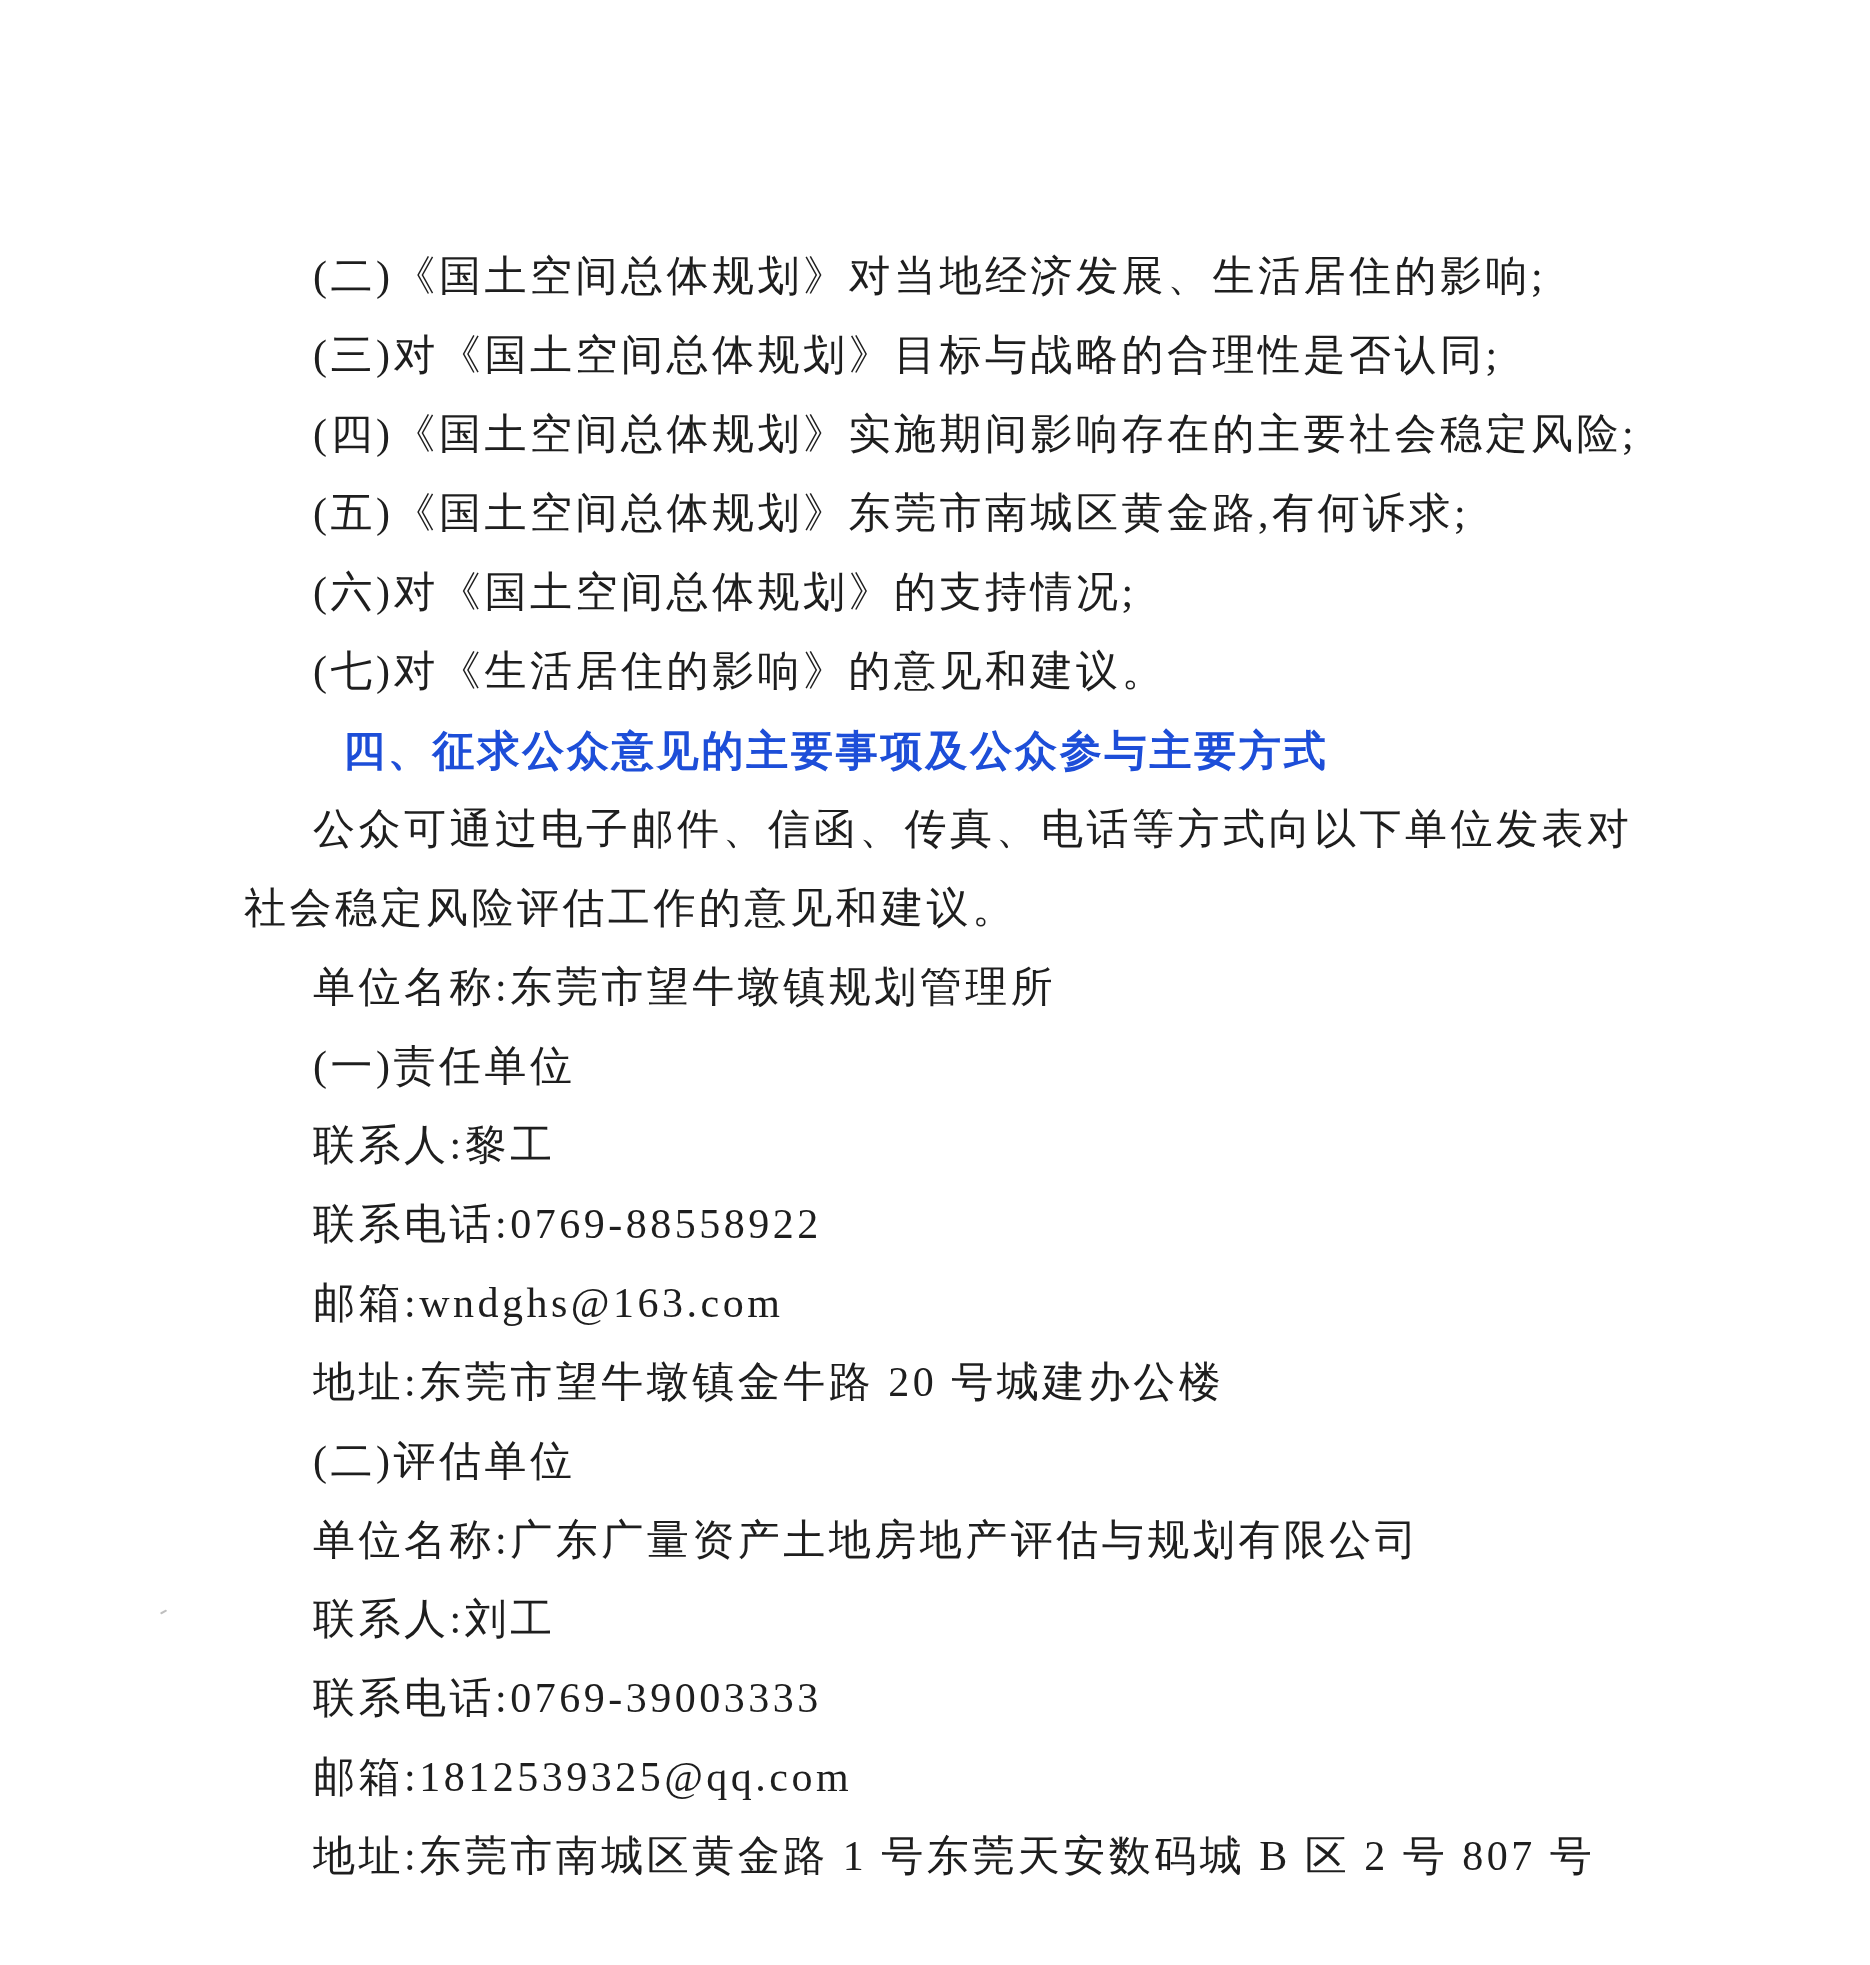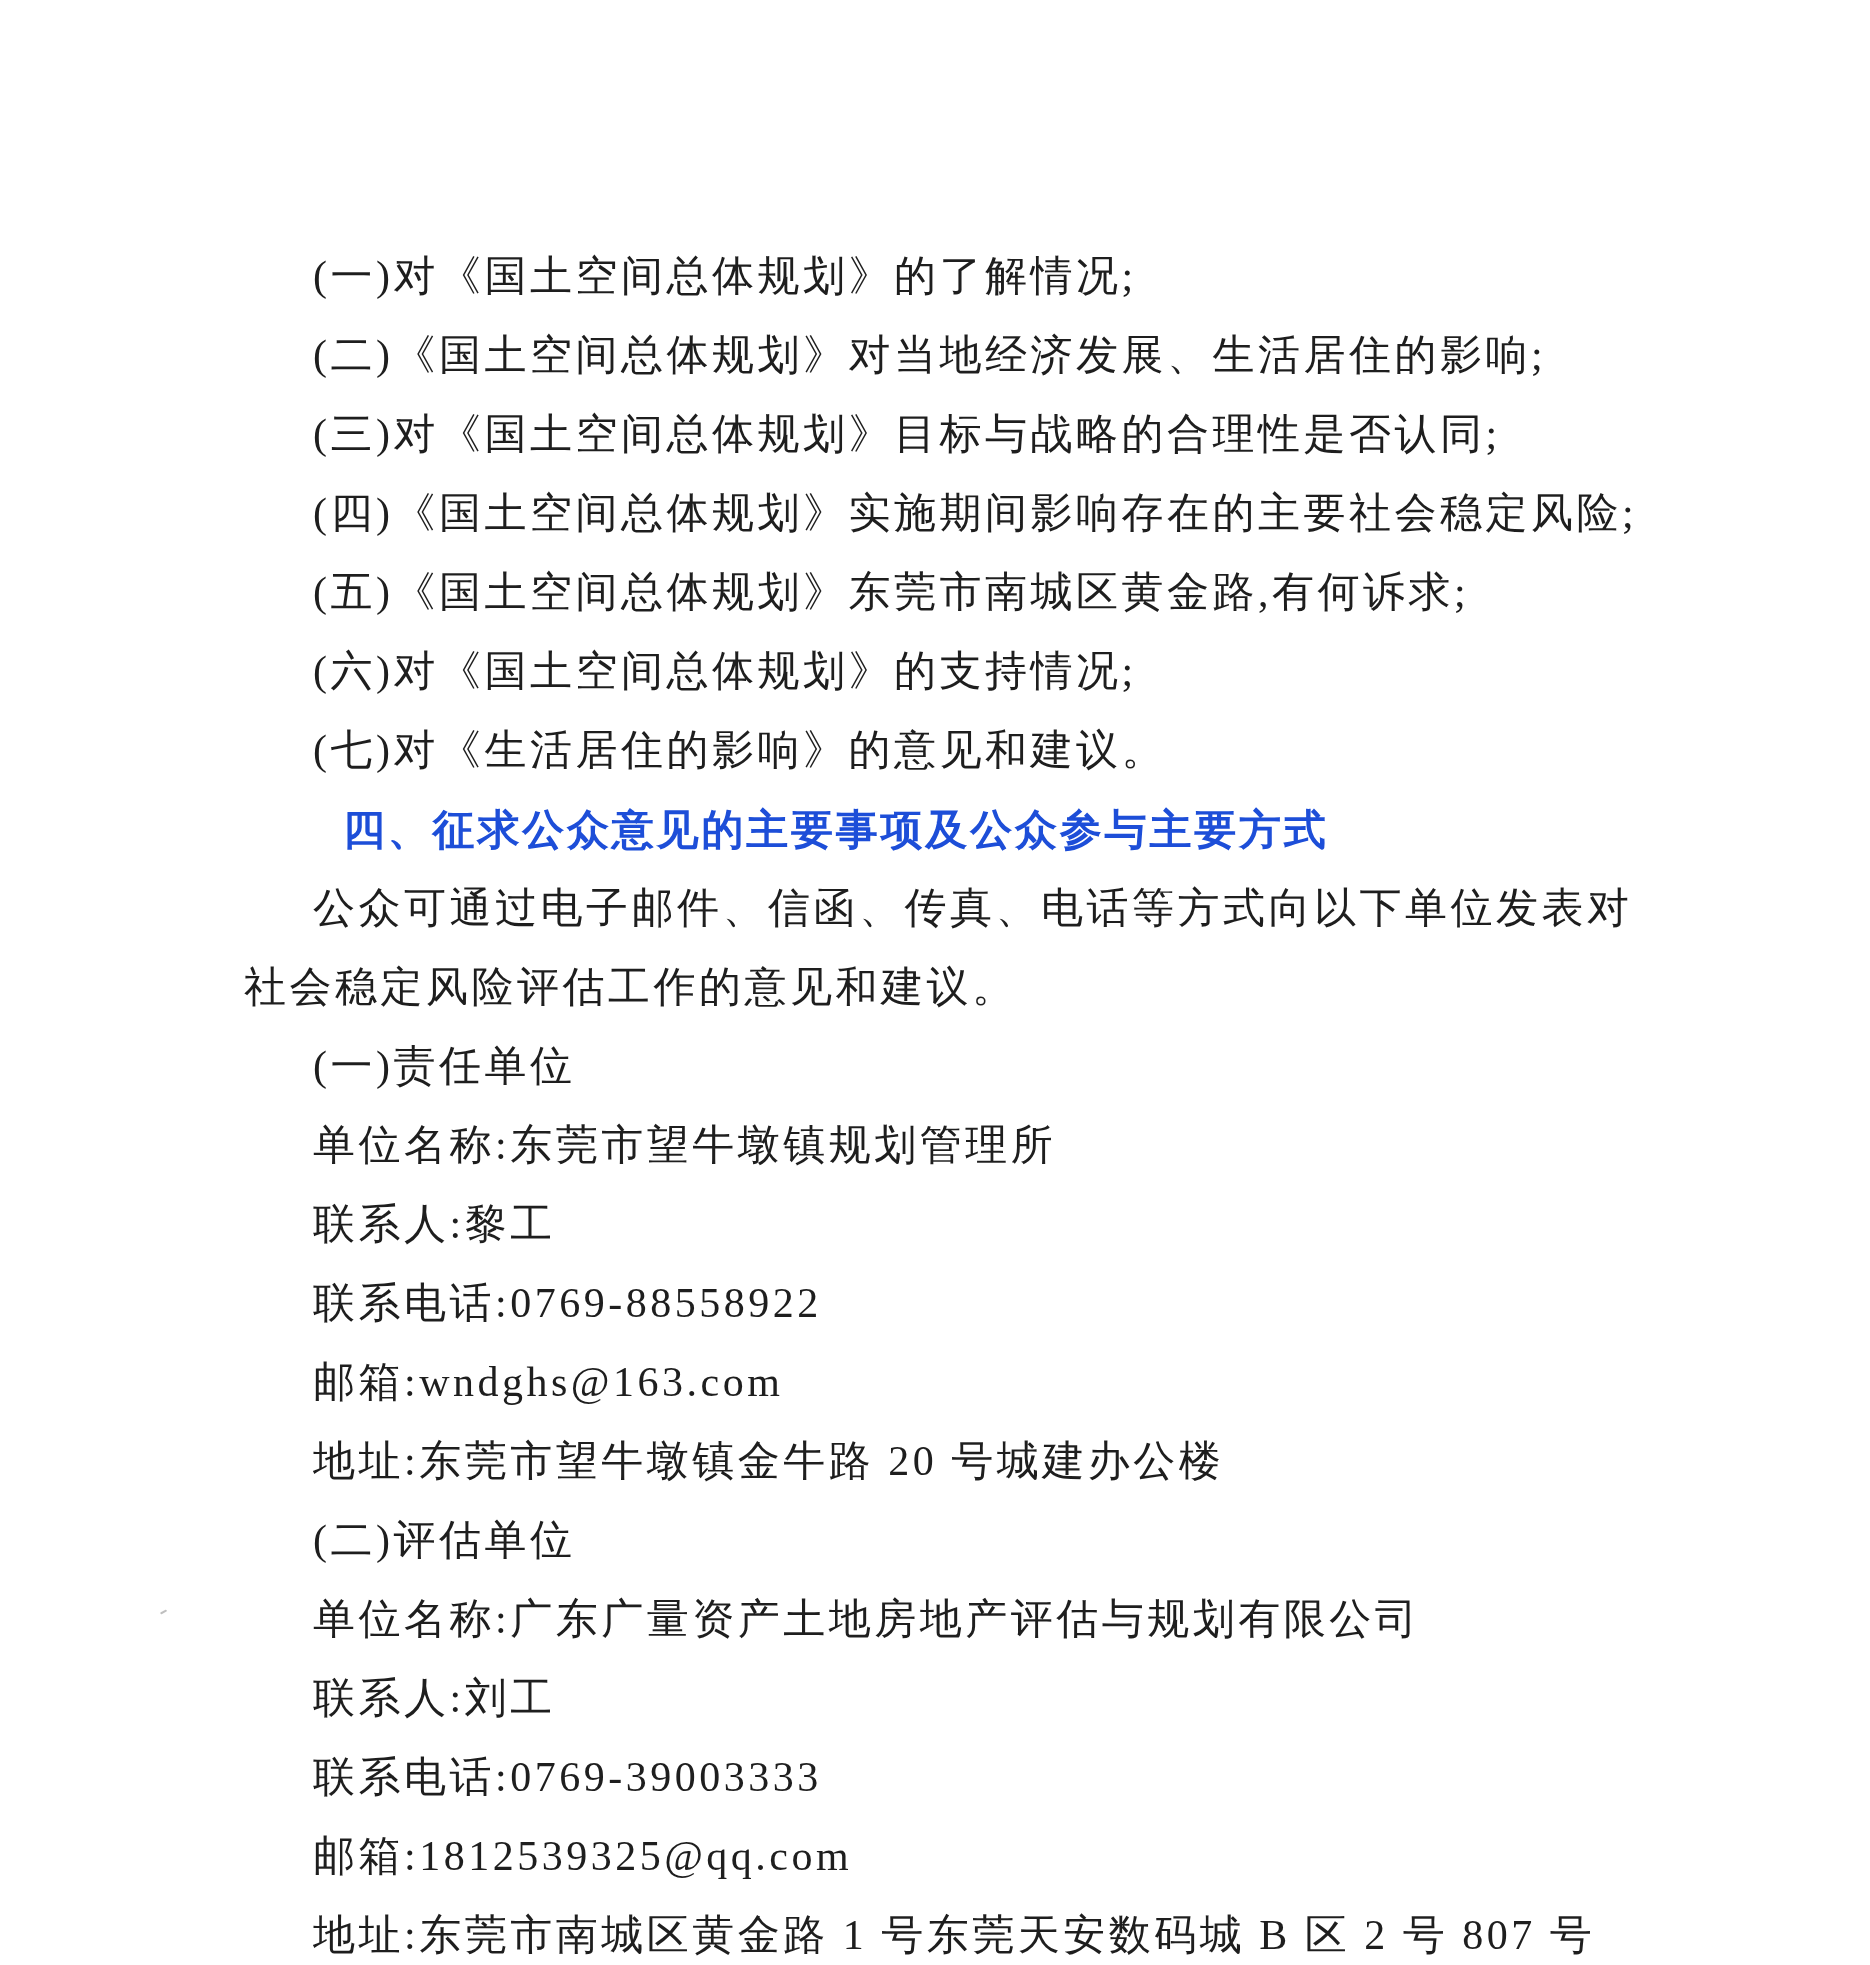--- a/index.html
+++ b/index.html
@@ -21,32 +21,31 @@
   }
   .artifact{
     position:absolute;left:160px;top:1611px;width:7px;height:1.6px;background:#8a8a8a;
     transform:rotate(-28deg);opacity:0.55;border-radius:0.8px;
   }
 </style>
 </head>
 <body>
 
 <div class="text-block">
-  <div class="line ti">(一)对《国土空间总体规划》的了解情况;</div>
   <div class="line ti">(二)《国土空间总体规划》对当地经济发展、生活居住的影响;</div>
   <div class="line ti">(三)对《国土空间总体规划》目标与战略的合理性是否认同;</div>
   <div class="line ti">(四)《国土空间总体规划》实施期间影响存在的主要社会稳定风险;</div>
   <div class="line ti">(五)《国土空间总体规划》东莞市南城区黄金路,有何诉求;</div>
   <div class="line ti">(六)对《国土空间总体规划》的支持情况;</div>
   <div class="line ti">(七)对《生活居住的影响》的意见和建议。</div>
   <div class="line h4">四、征求公众意见的主要事项及公众参与主要方式</div>
   <div class="line ti">公众可通过电子邮件、信函、传真、电话等方式向以下单位发表对</div>
   <div class="line cont">社会稳定风险评估工作的意见和建议。</div>
+  <div class="line ti">单位名称:东莞市望牛墩镇规划管理所</div>
   <div class="line ti">(一)责任单位</div>
-  <div class="line ti">单位名称:东莞市望牛墩镇规划管理所</div>
   <div class="line ti">联系人:黎工</div>
   <div class="line ti">联系电话:0769-88558922</div>
   <div class="line ti">邮箱:wndghs@163.com</div>
   <div class="line ti">地址:东莞市望牛墩镇金牛路 20 号城建办公楼</div>
   <div class="line ti">(二)评估单位</div>
   <div class="line ti">单位名称:广东广量资产土地房地产评估与规划有限公司</div>
   <div class="line ti">联系人:刘工</div>
   <div class="line ti">联系电话:0769-39003333</div>
   <div class="line ti">邮箱:1812539325@qq.com</div>
   <div class="line ti">地址:东莞市南城区黄金路 1 号东莞天安数码城 B 区 2 号 807 号</div>

